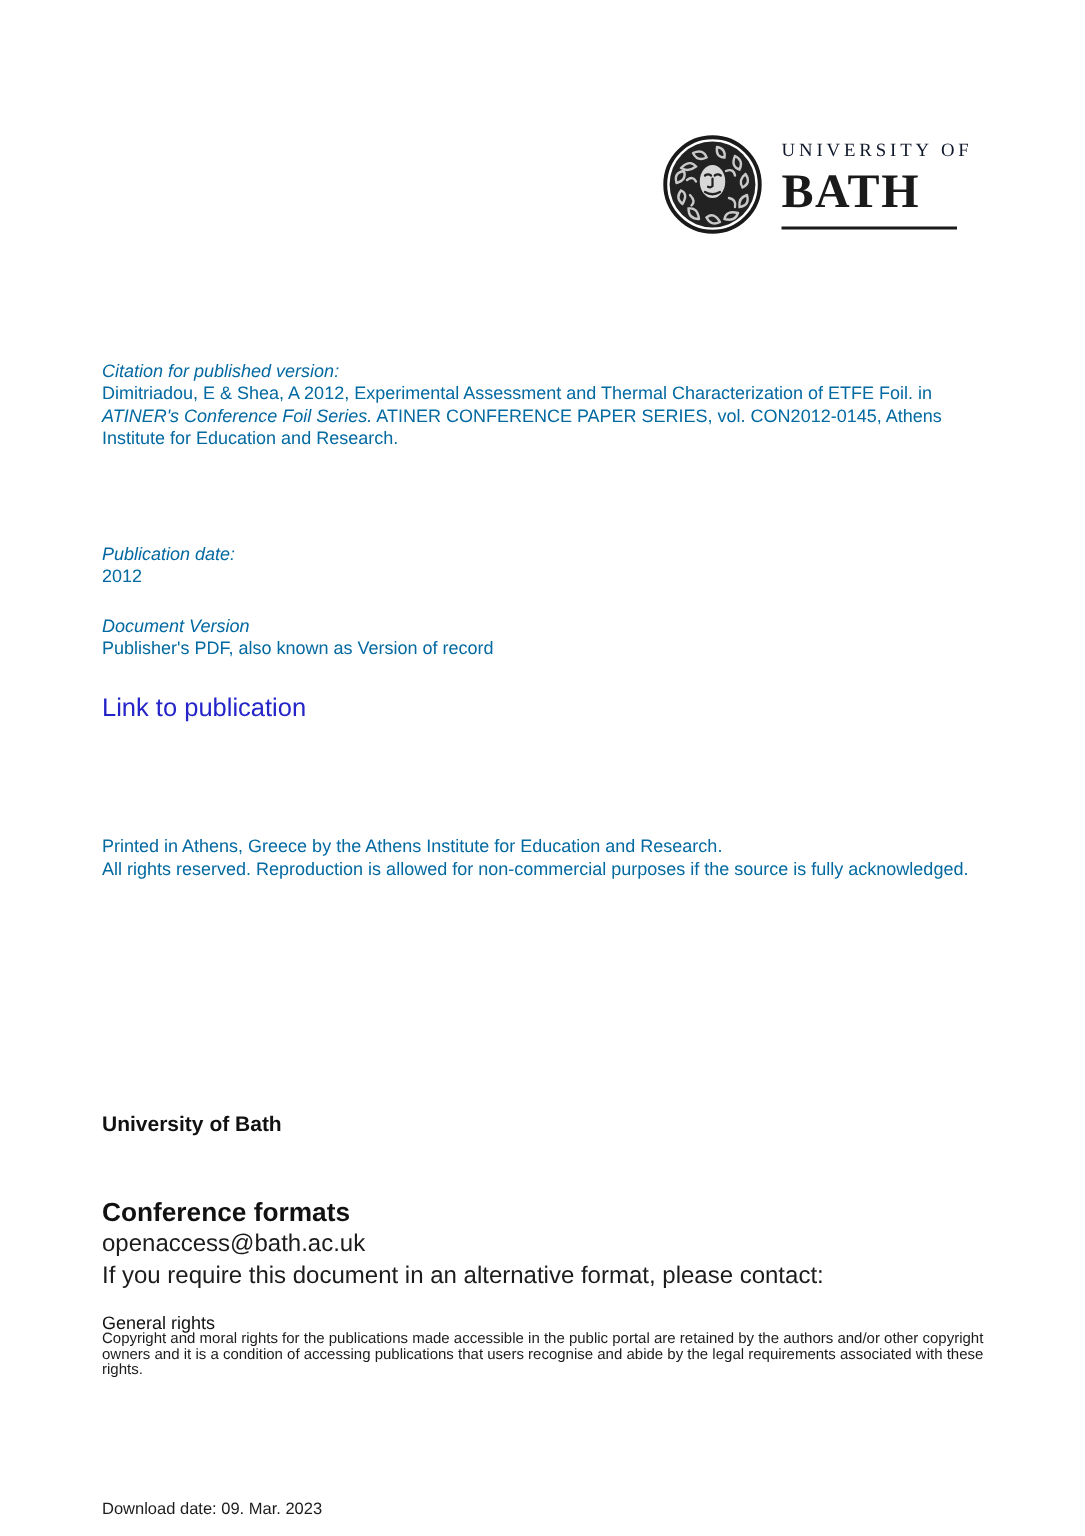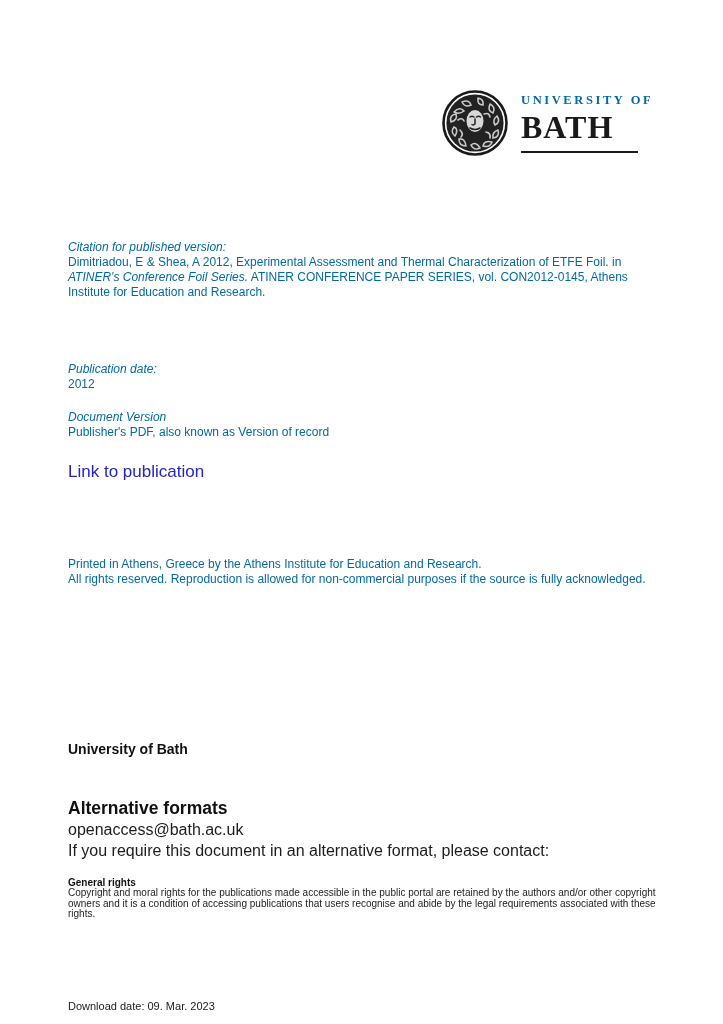--- a/index.html
+++ b/index.html
@@ -20,24 +20,24 @@
     top: 90px;
     left: 442px;
     display: flex;
     align-items: center;
     gap: 13px;
   }
   .seal { width: 66px; height: 66px; display: block; }
   .wordmark { display: flex; flex-direction: column; }
   .wordmark-top {
     font-family: "Liberation Serif", serif;
-    font-weight: bold;
+    font-weight: normal;
     font-size: 12.5px;
     letter-spacing: 2.6px;
-    color: #0369a1;
+    color: #0f172a;
     white-space: nowrap;
   }
   .wordmark-main {
     font-family: "Liberation Serif", serif;
     font-weight: bold;
     font-size: 32px;
     line-height: 42px;
     letter-spacing: 1px;
     color: #1a1a1a;
     margin-top: -2px;
@@ -61,21 +61,21 @@
     text-decoration: none;
     cursor: pointer;
   }
   .printed-block { top: 557px; }
   .uob-block { top: 741px; }
   .uob-heading { font-size: 14px; font-weight: bold; color: #111; }
   .alt-block { top: 798px; }
   .alt-heading { font-size: 17.5px; font-weight: bold; line-height: 21px; color: #111; }
   .alt-body { font-size: 16px; line-height: 21px; color: #1c1c1c; }
   .small-block { font-size: 10px; line-height: 10.5px; color: #1c1c1c; }
-  .small-heading { font-weight: bold; font-size: 10px; line-height: 11px; color: #111; }
+  .small-heading { font-weight: normal; font-size: 12px; line-height: 11px; color: #111; }
   .rights-block { top: 877px; }
   .takedown-block { top: 926px; }
   .download-block { top: 1000px; font-size: 11px; color: #1c1c1c; }
 </style>
 </head>
 <body>
 
 <div class="page">
 
   <div class="logo">
@@ -137,21 +137,21 @@
   <div class="block printed-block">
     <div class="t12">Printed in Athens, Greece by the Athens Institute for Education and Research.</div>
     <div class="t12">All rights reserved. Reproduction is allowed for non-commercial purposes if the source is fully acknowledged.</div>
   </div>
 
   <div class="block uob-block">
     <div class="uob-heading">University of Bath</div>
   </div>
 
   <div class="block alt-block">
-    <div class="alt-heading">Alternative formats</div>
+    <div class="alt-heading">Conference formats</div>
     <div class="alt-body">openaccess@bath.ac.uk</div>
     <div class="alt-body">If you require this document in an alternative format, please contact:</div>
   </div>
 
   <div class="block rights-block small-block">
     <div class="small-heading">General rights</div>
     <div>Copyright and moral rights for the publications made accessible in the public portal are retained by the authors and/or other copyright owners and it is a condition of accessing publications that users recognise and abide by the legal requirements associated with these rights.</div>
   </div>
 
 

